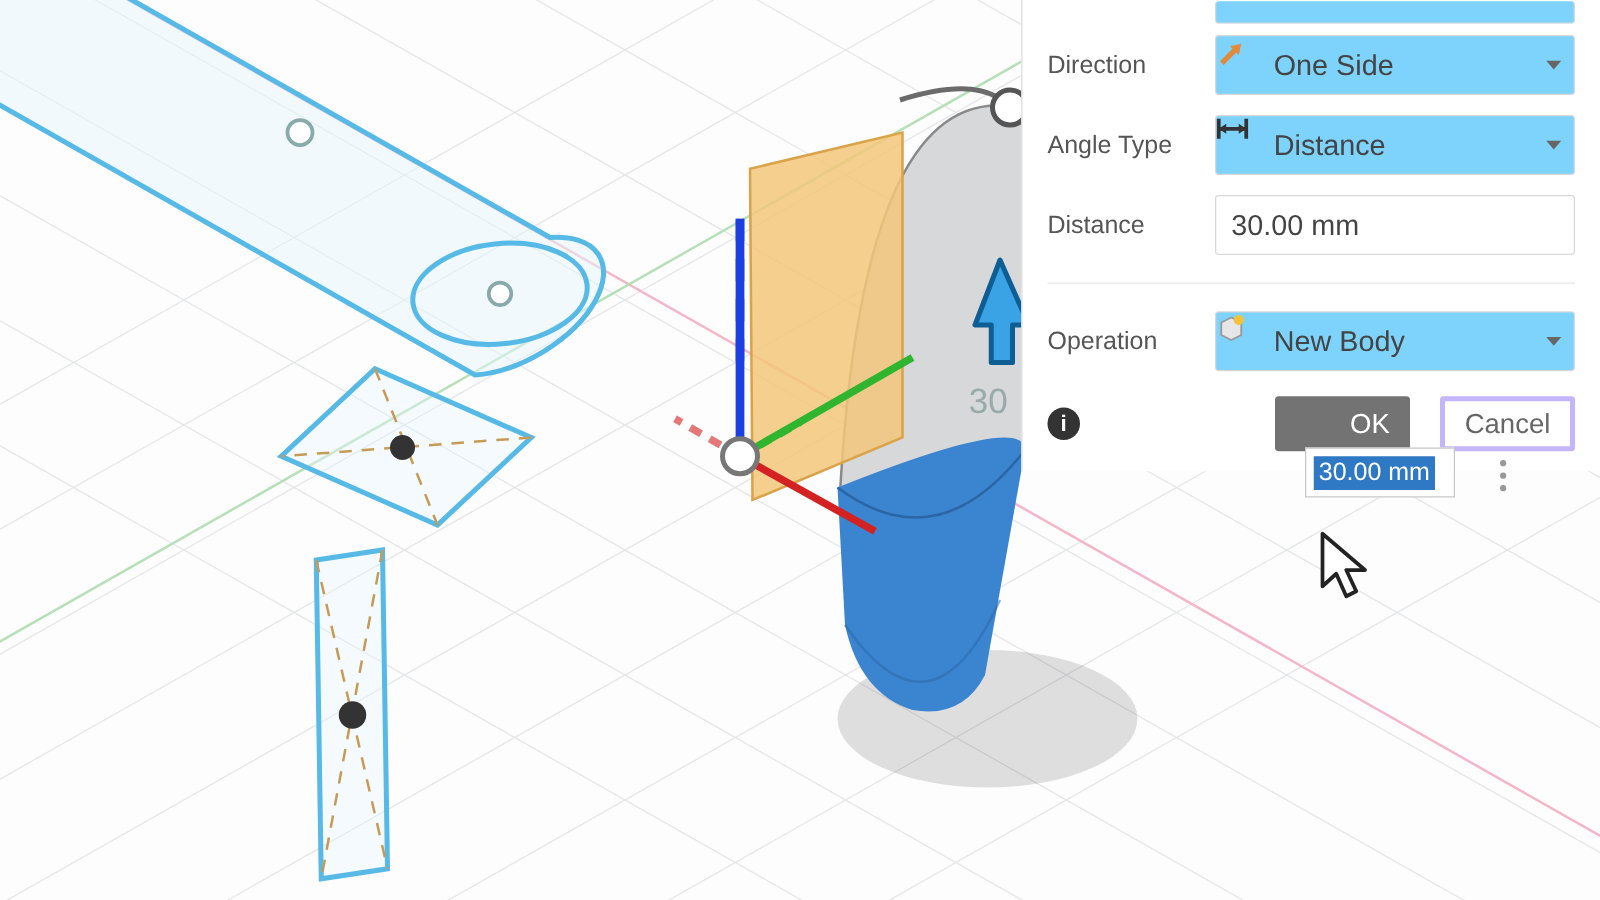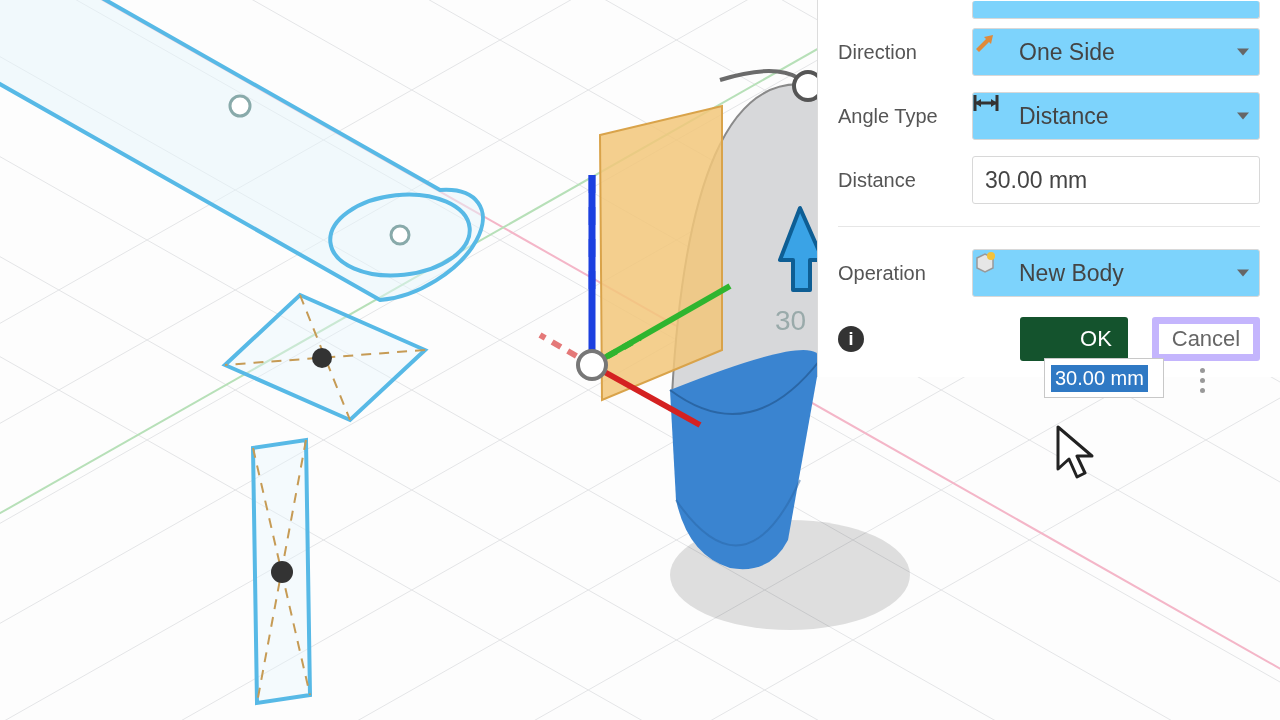--- a/index.html
+++ b/index.html
@@ -78,22 +78,22 @@
     width: 26px; height: 26px; border-radius: 50%;
     background: #333; color: #fff; font-weight: bold;
     display: flex; align-items: center; justify-content: center;
     font-size: 18px; position: absolute; left: 0;
   }
   .btn {
     height: 44px; min-width: 108px;
     display: flex; align-items: center; justify-content: center;
     font-size: 22px; border-radius: 3px; cursor: pointer;
   }
-  .btn-primary { background: #14532d; color: #fff; padding-left: 44px; }
-  .btn-secondary { background: #fff; color: #666; border: 7px solid #c4b5fd; }
+  .btn-primary { background: #737373; color: #fff; padding-left: 44px; }
+  .btn-secondary { background: #fff; color: #666; border: 4px solid #c4b5fd; }
 
   
   .inline-edit {
     position: absolute;
     left: 1044px;
     top: 358px;
     width: 120px;
     height: 40px;
     border: 1px solid #c8c8c8;
     background: #fff;

